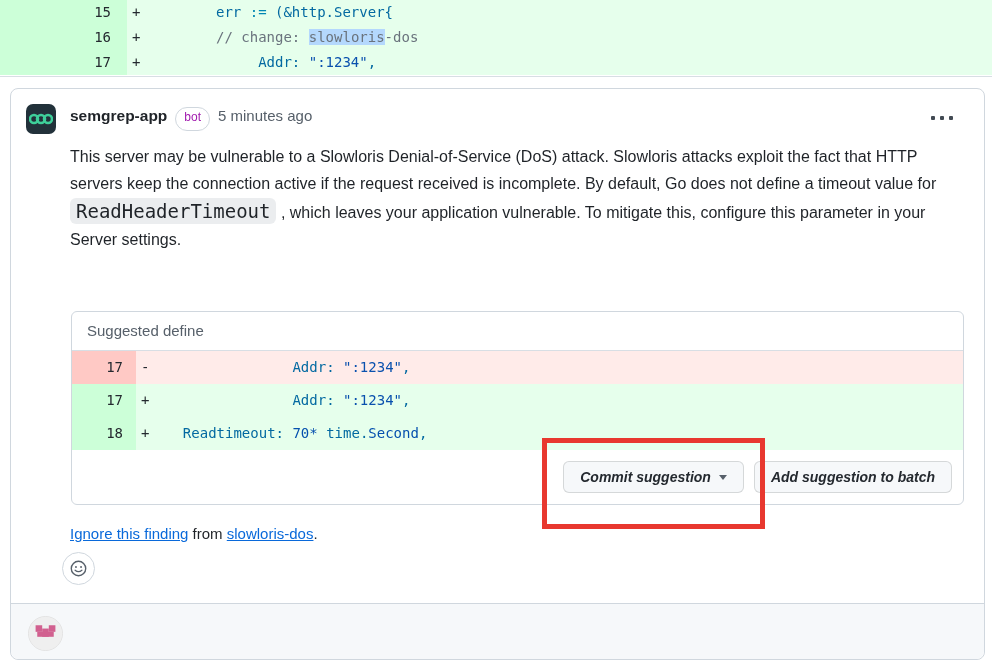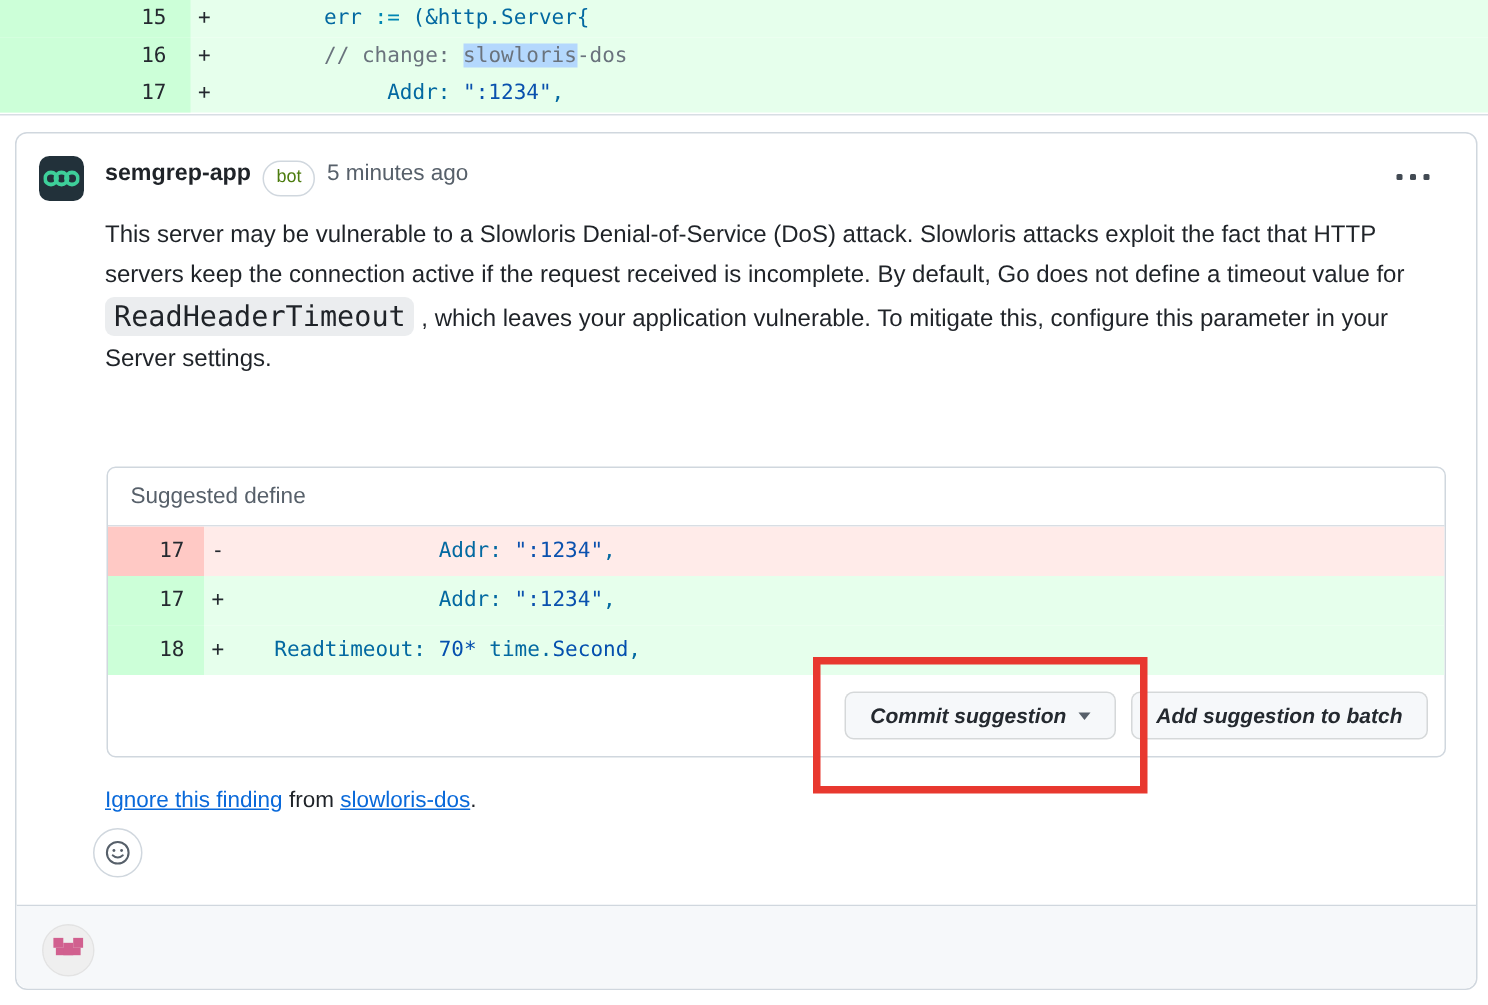--- a/index.html
+++ b/index.html
@@ -23,21 +23,21 @@
   .seg-cmt-hl{color:#6a737d;background:#b4d8fd;}
   .seg-str{color:#0a51ae}
   .seg-num{color:#0550ae}
   
   .card{position:absolute;left:10px;top:88px;width:975px;height:572px;background:#fff;
     border:1px solid #d0d7de;border-radius:8px;box-sizing:border-box;}
   .avatar{position:absolute;left:15px;top:15px;width:30px;height:30px;border-radius:7px;background:#22313a;
     display:flex;align-items:center;justify-content:center;}
   .c-header{position:absolute;left:59px;top:18px;height:24px;display:flex;gap:8px;}
   .author{font-weight:bold;font-size:15.5px;color:#1f2328;}
-  .bot-badge{font-size:12px;color:#4d7c0f;border:1px solid #d0d7de;border-radius:2em;padding:1px 8px;line-height:16px;}
+  .bot-badge{font-size:12px;color:#a21caf;border:1px solid #d0d7de;border-radius:2em;padding:1px 8px;line-height:16px;}
   .timestamp{font-size:15px;color:#57606a;}
   .kebab{position:absolute;right:23px;top:20px;width:30px;height:18px;display:flex;align-items:center;gap:5px;cursor:pointer;}
   .kebab i{width:4px;height:4px;border-radius:1px;background:#424a53;display:block;}
   .c-body{position:absolute;left:59px;top:54px;width:874px;font-size:16px;line-height:27.3px;color:#1f2328;}
   .inline-code{font-family:"DejaVu Sans Mono",monospace;font-size:19px;background:rgba(175,184,193,.25);
     border-radius:6px;padding:2px 6px;}
   
   .suggestion{position:absolute;left:60px;top:222px;width:893px;border:1px solid #d0d7de;border-radius:6px;
     box-sizing:border-box;background:#fff;}
   .sg-header{height:38px;line-height:38px;padding-left:15px;font-size:15px;color:#57606a;border-bottom:1px solid #d8dee4;}

